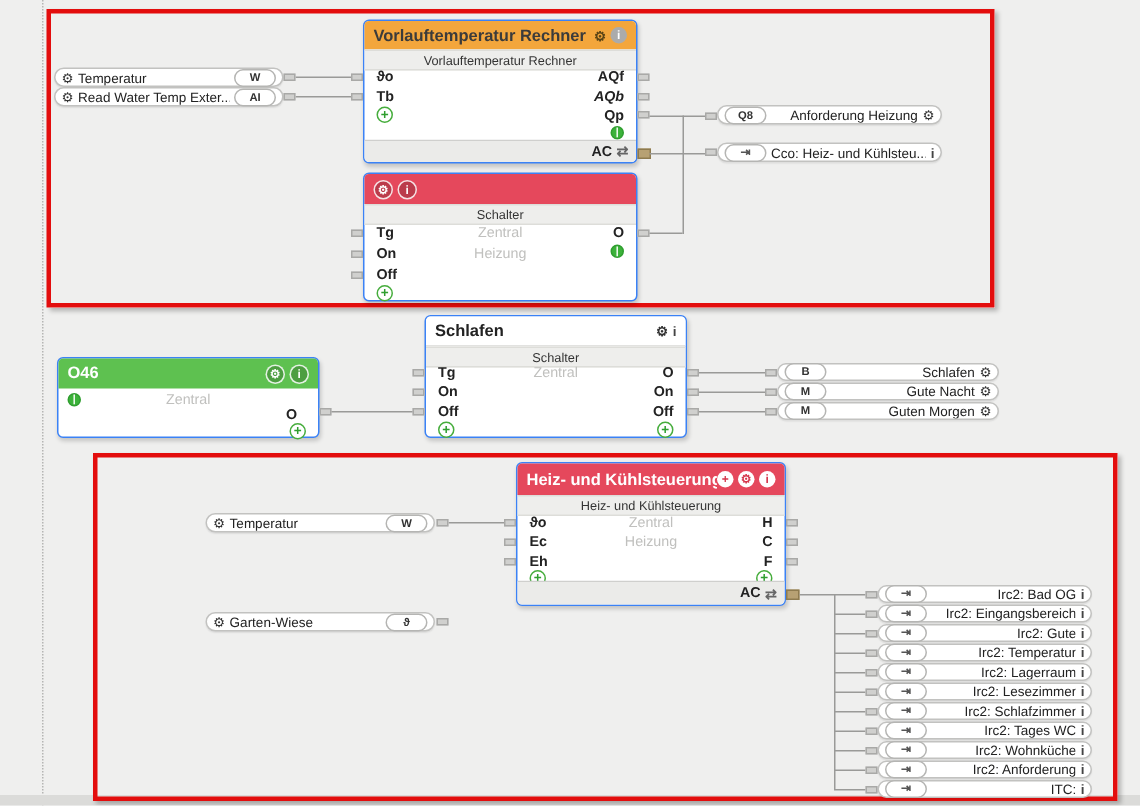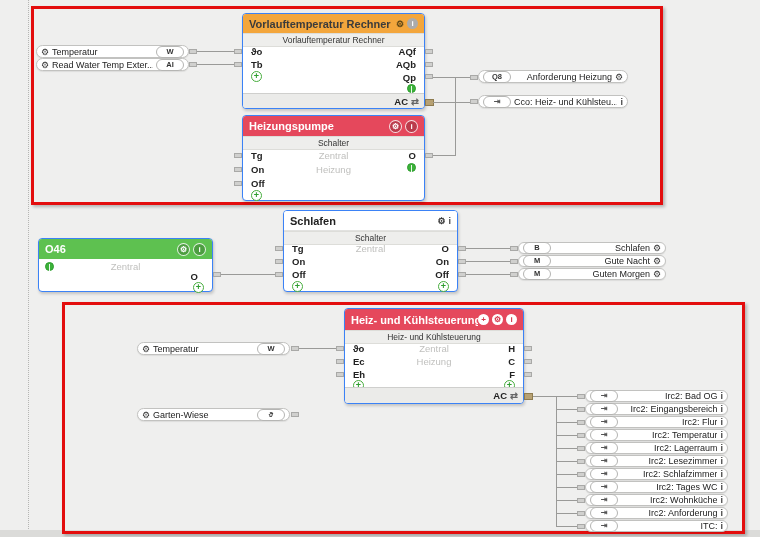--- a/index.html
+++ b/index.html
@@ -50,39 +50,38 @@
       <span class="hicons">
         <span class="gear" style="color:#5a4415;">⚙</span>
         <span class="cic" style="background:#ababab;color:#fff;">i</span>
       </span>
     </div>
     <div class="sub" style="top:19px;height:12px;line-height:12px;">Vorlauftemperatur Rechner</div>
     <span class="lbl" style="left:8px;top:33px;">ϑo</span>
     <span class="lbl" style="left:8px;top:46px;">Tb</span>
     <span class="gplus" style="left:8px;top:57px;">+</span>
     <span class="lbl" style="right:8px;top:33px;">AQf</span>
-    <span class="lbl" style="right:8px;top:46px;">AQb</span>
+    <span class="lbl" style="right:8px;top:46px;font-style:italic;">AQb</span>
     <span class="lbl" style="right:8px;top:59px;">Qp</span>
     <span class="gpow" style="right:8px;top:70px;">|</span>
     <div class="foot" style="height:14px;">
       <span>AC</span>
       <span style="color:#666;">⇄</span>
     </div>
   </div>
 
   <div class="stub" style="left:234px;top:49px;"></div>
   <div class="stub" style="left:234px;top:62px;"></div>
   <div class="stub" style="left:425px;top:49px;"></div>
   <div class="stub" style="left:425px;top:62px;"></div>
   <div class="stub" style="left:425px;top:74px;"></div>
   <div class="stub tan" style="left:425px;top:99px;"></div>
 
   <div class="block" style="left:242px;top:115px;width:183px;height:86px;">
     <div class="hdr" style="height:20px;background:#e5485c;color:#fff;">
-      <span class="ttl">Heizungspumpe</span>
       <span class="hicons">
         <span class="cic" style="background:rgba(0,0,0,0.18);border:1px solid rgba(255,255,255,0.85);color:#fff;">⚙</span>
         <span class="cic" style="background:rgba(0,0,0,0.18);border:1px solid rgba(255,255,255,0.85);color:#fff;">i</span>
       </span>
     </div>
     <div class="sub" style="top:20px;height:12px;line-height:12px;">Schalter</div>
     <span class="lbl" style="left:8px;top:35px;">Tg</span>
     <span class="lbl" style="left:8px;top:49px;">On</span>
     <span class="lbl" style="left:8px;top:63px;">Off</span>
     <span class="gplus" style="left:8px;top:74px;">+</span>
@@ -264,21 +263,21 @@
   </div>
   <div class="stub" style="left:577px;top:407px;"></div>
   <div class="bub" style="left:585px;top:403px;width:143px;height:12px;">
     <span class="bdg"><span class="conglyph">⇥</span></span>
     <span class="txt r">Irc2: Eingangsbereich</span>
     <span class="infoi">i</span>
   </div>
   <div class="stub" style="left:577px;top:420px;"></div>
   <div class="bub" style="left:585px;top:416px;width:143px;height:12px;">
     <span class="bdg"><span class="conglyph">⇥</span></span>
-    <span class="txt r">Irc2: Flur</span>
+    <span class="txt r">Irc2: Gute</span>
     <span class="infoi">i</span>
   </div>
   <div class="stub" style="left:577px;top:433px;"></div>
   <div class="bub" style="left:585px;top:429px;width:143px;height:12px;">
     <span class="bdg"><span class="conglyph">⇥</span></span>
     <span class="txt r">Irc2: Temperatur</span>
     <span class="infoi">i</span>
   </div>
   <div class="stub" style="left:577px;top:446px;"></div>
   <div class="bub" style="left:585px;top:442px;width:143px;height:12px;">

